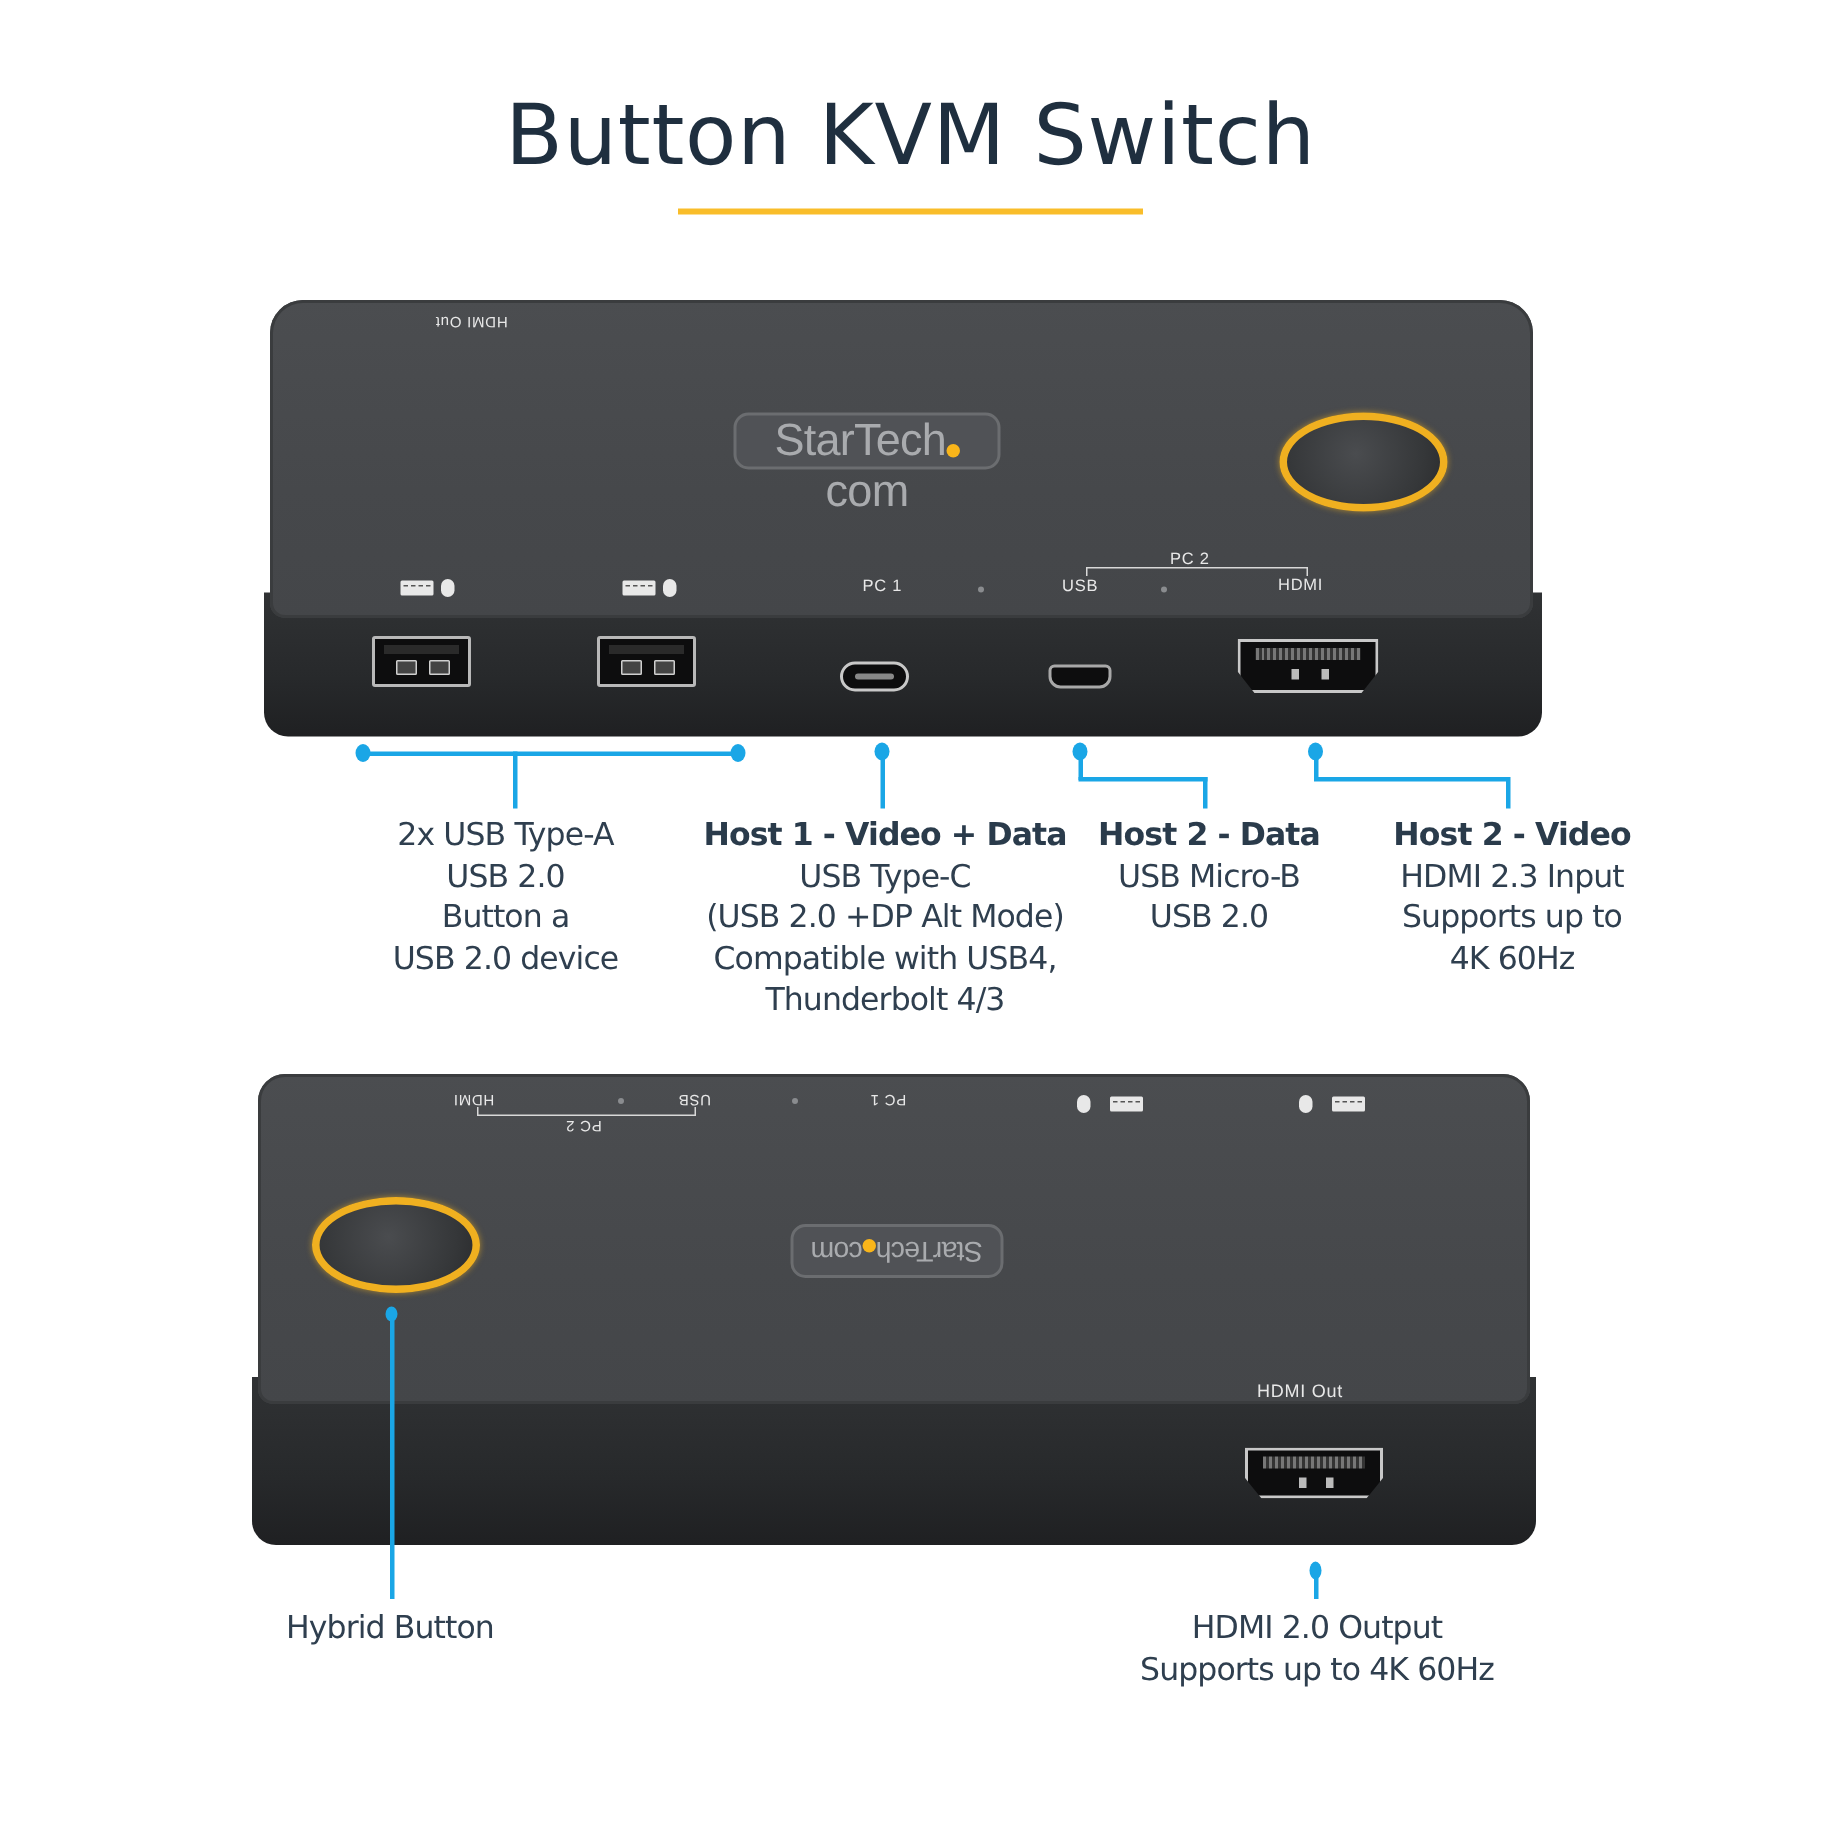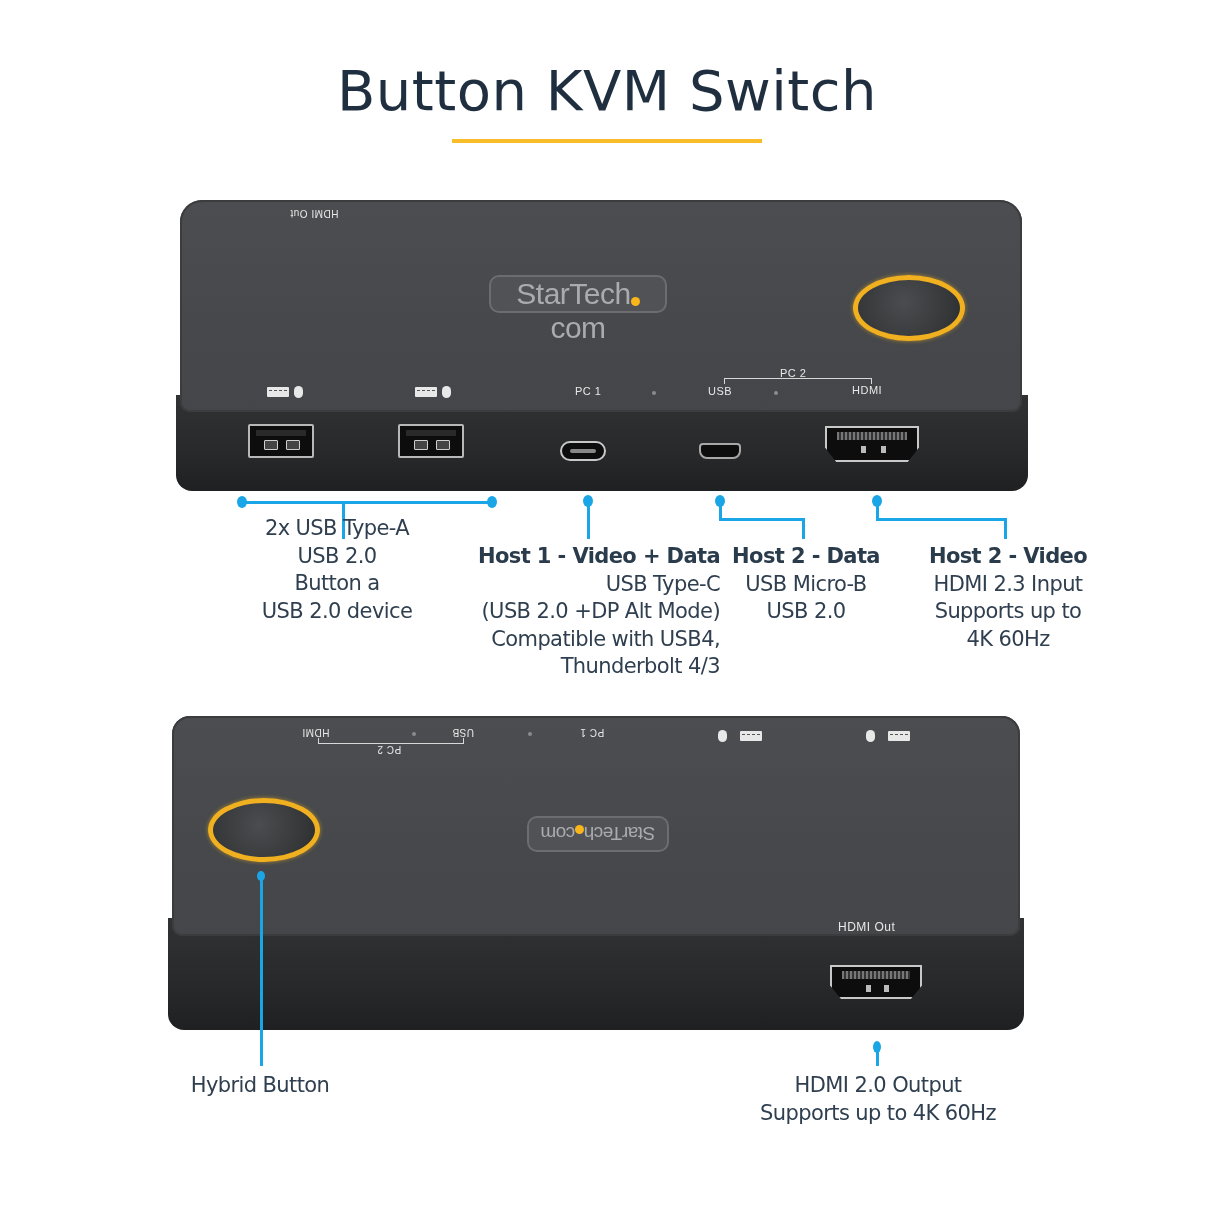--- a/index.html
+++ b/index.html
@@ -126,27 +126,27 @@
   <div class="cl" style="left:719px; top:500px; width:3px; height:20px;"></div>
   <div class="cl" style="left:719px; top:518px; width:86px; height:3px;"></div>
   <div class="cl" style="left:802px; top:518px; width:3px; height:21px;"></div>
 
   <div class="cdot" style="left:872px; top:495px;"></div>
   <div class="cl" style="left:876px; top:500px; width:3px; height:20px;"></div>
   <div class="cl" style="left:876px; top:518px; width:130px; height:3px;"></div>
   <div class="cl" style="left:1004px; top:518px; width:3px; height:21px;"></div>
 </div>
 
-<div class="label" style="left:232px; top:515px; width:210px;">
+<div class="label" style="left:232px; top:543px; width:210px;">
   <div>2x USB Type-A</div>
   <div>USB 2.0</div>
   <div>Button a</div>
   <div>USB 2.0 device</div>
 </div>
-<div class="label" style="left:460px; top:543px; width:260px;text-align:right;">
+<div class="label" style="left:460px; top:543px; width:260px;">
   <div class="h">Host 1 - Video + Data</div>
   <div>USB Type-C</div>
   <div>(USB 2.0 +DP Alt Mode)</div>
   <div>Compatible with USB4,</div>
   <div>Thunderbolt 4/3</div>
 </div>
 <div class="label" style="left:720px; top:543px; width:172px;">
   <div class="h">Host 2 - Data</div>
   <div>USB Micro-B</div>
   <div>USB 2.0</div>

